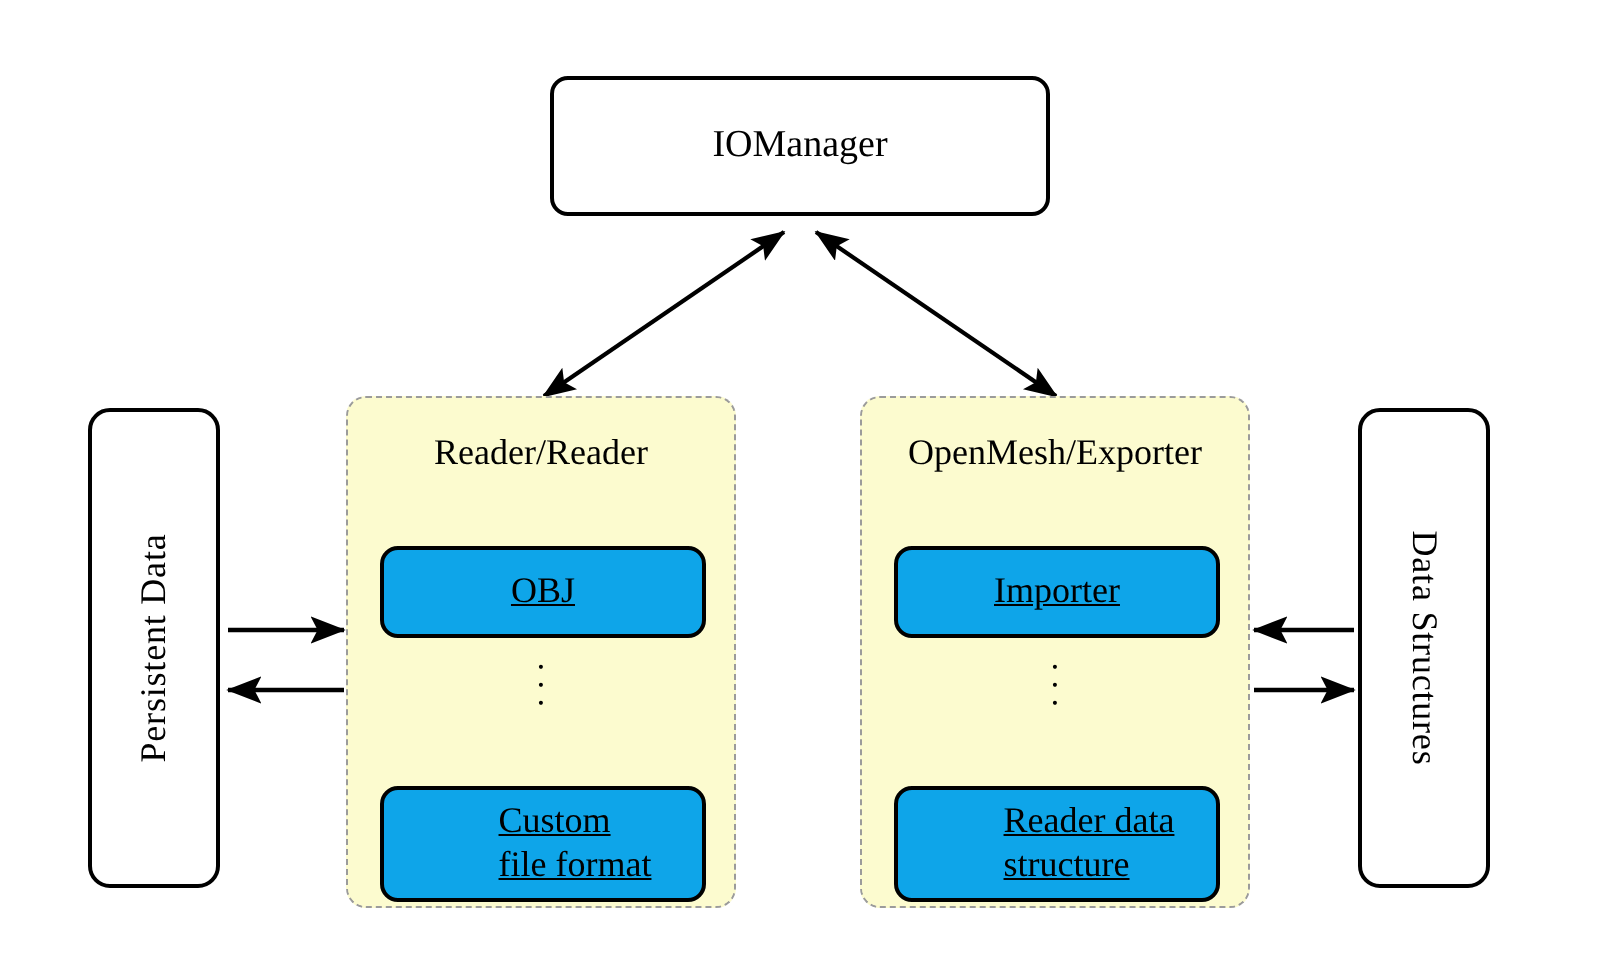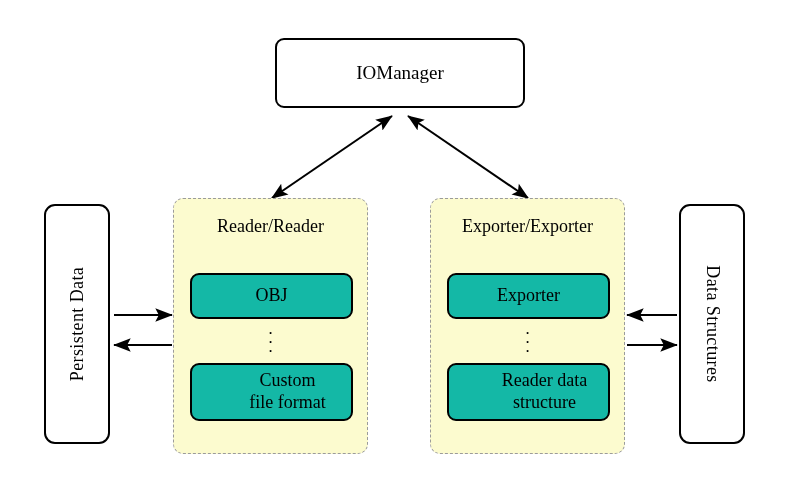--- a/index.html
+++ b/index.html
@@ -91,30 +91,30 @@
     font-size: 18px;
     white-space: nowrap;
   }
 
   
   .inner-box {
     position: absolute;
     box-sizing: border-box;
     border: 2.4px solid #000000;
     border-radius: 9px;
-    background: #14b8a6;
+    background: #0ea5e9;
     display: flex;
     align-items: center;
     justify-content: center;
-    text-align: center;
     font-size: 18px;
     line-height: 1.2;
+    text-decoration: underline;
   }
   .inner-box.top    { left: 16px; width: 163px; top: 74px;  height: 46px; }
-  .inner-box.bottom { left: 16px; width: 163px; top: 164px; height: 58px; padding-left: 32px; }
+  .inner-box.bottom { left: 16px; width: 163px; top: 194px; height: 58px; padding-left: 32px; }
 
   
   .vdots {
     position: absolute;
     left: 0;
     right: 0;
     top: 130px;
     text-align: center;
     font-size: 17px;
     line-height: 4px;
@@ -191,24 +191,24 @@
 
     <div class="inner-box bottom">
       <span>
         <span>Custom</span><br>
         <span>file format</span>
       </span>
     </div>
   </div>
 
   <div class="panel" id="importer-exporter-panel">
-    <div class="panel-title">Exporter/Exporter</div>
+    <div class="panel-title">OpenMesh/Exporter</div>
 
     <div class="inner-box top">
-      <span>Exporter</span>
+      <span>Importer</span>
     </div>
 
     <div class="vdots">
       <span>·</span>
       <span>·</span>
       <span>·</span>
     </div>
 
     <div class="inner-box bottom">
       <span>

